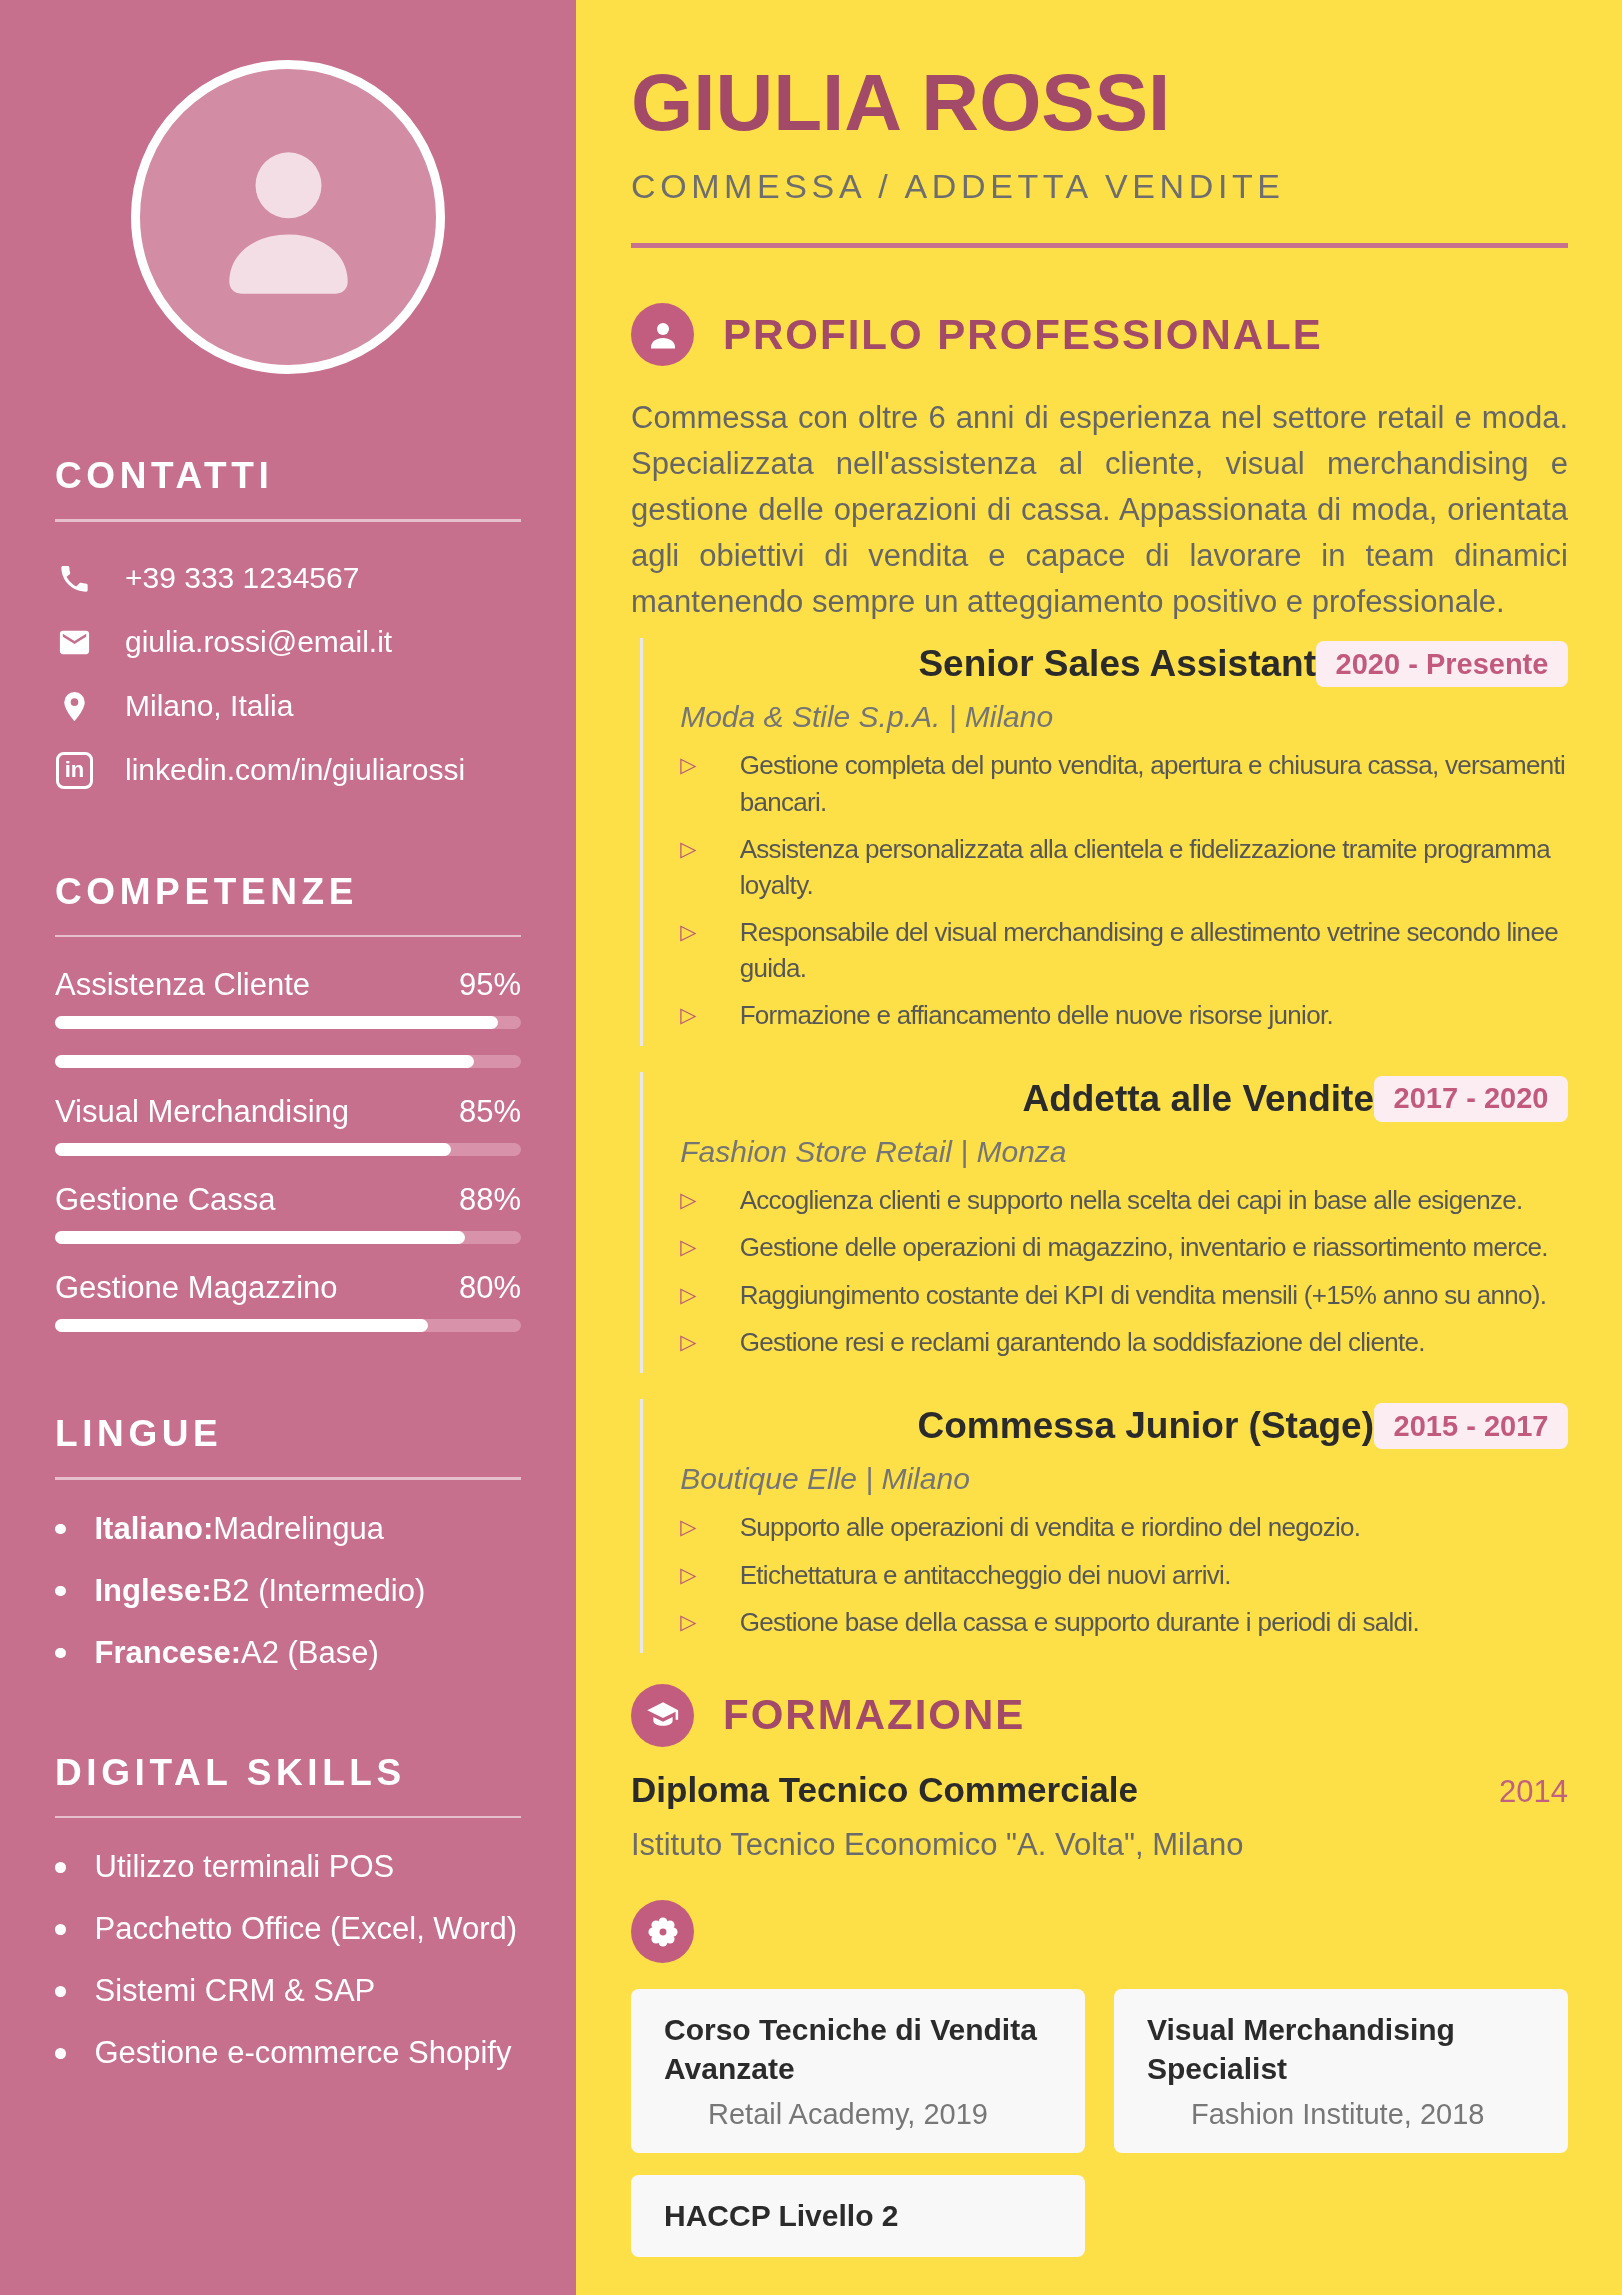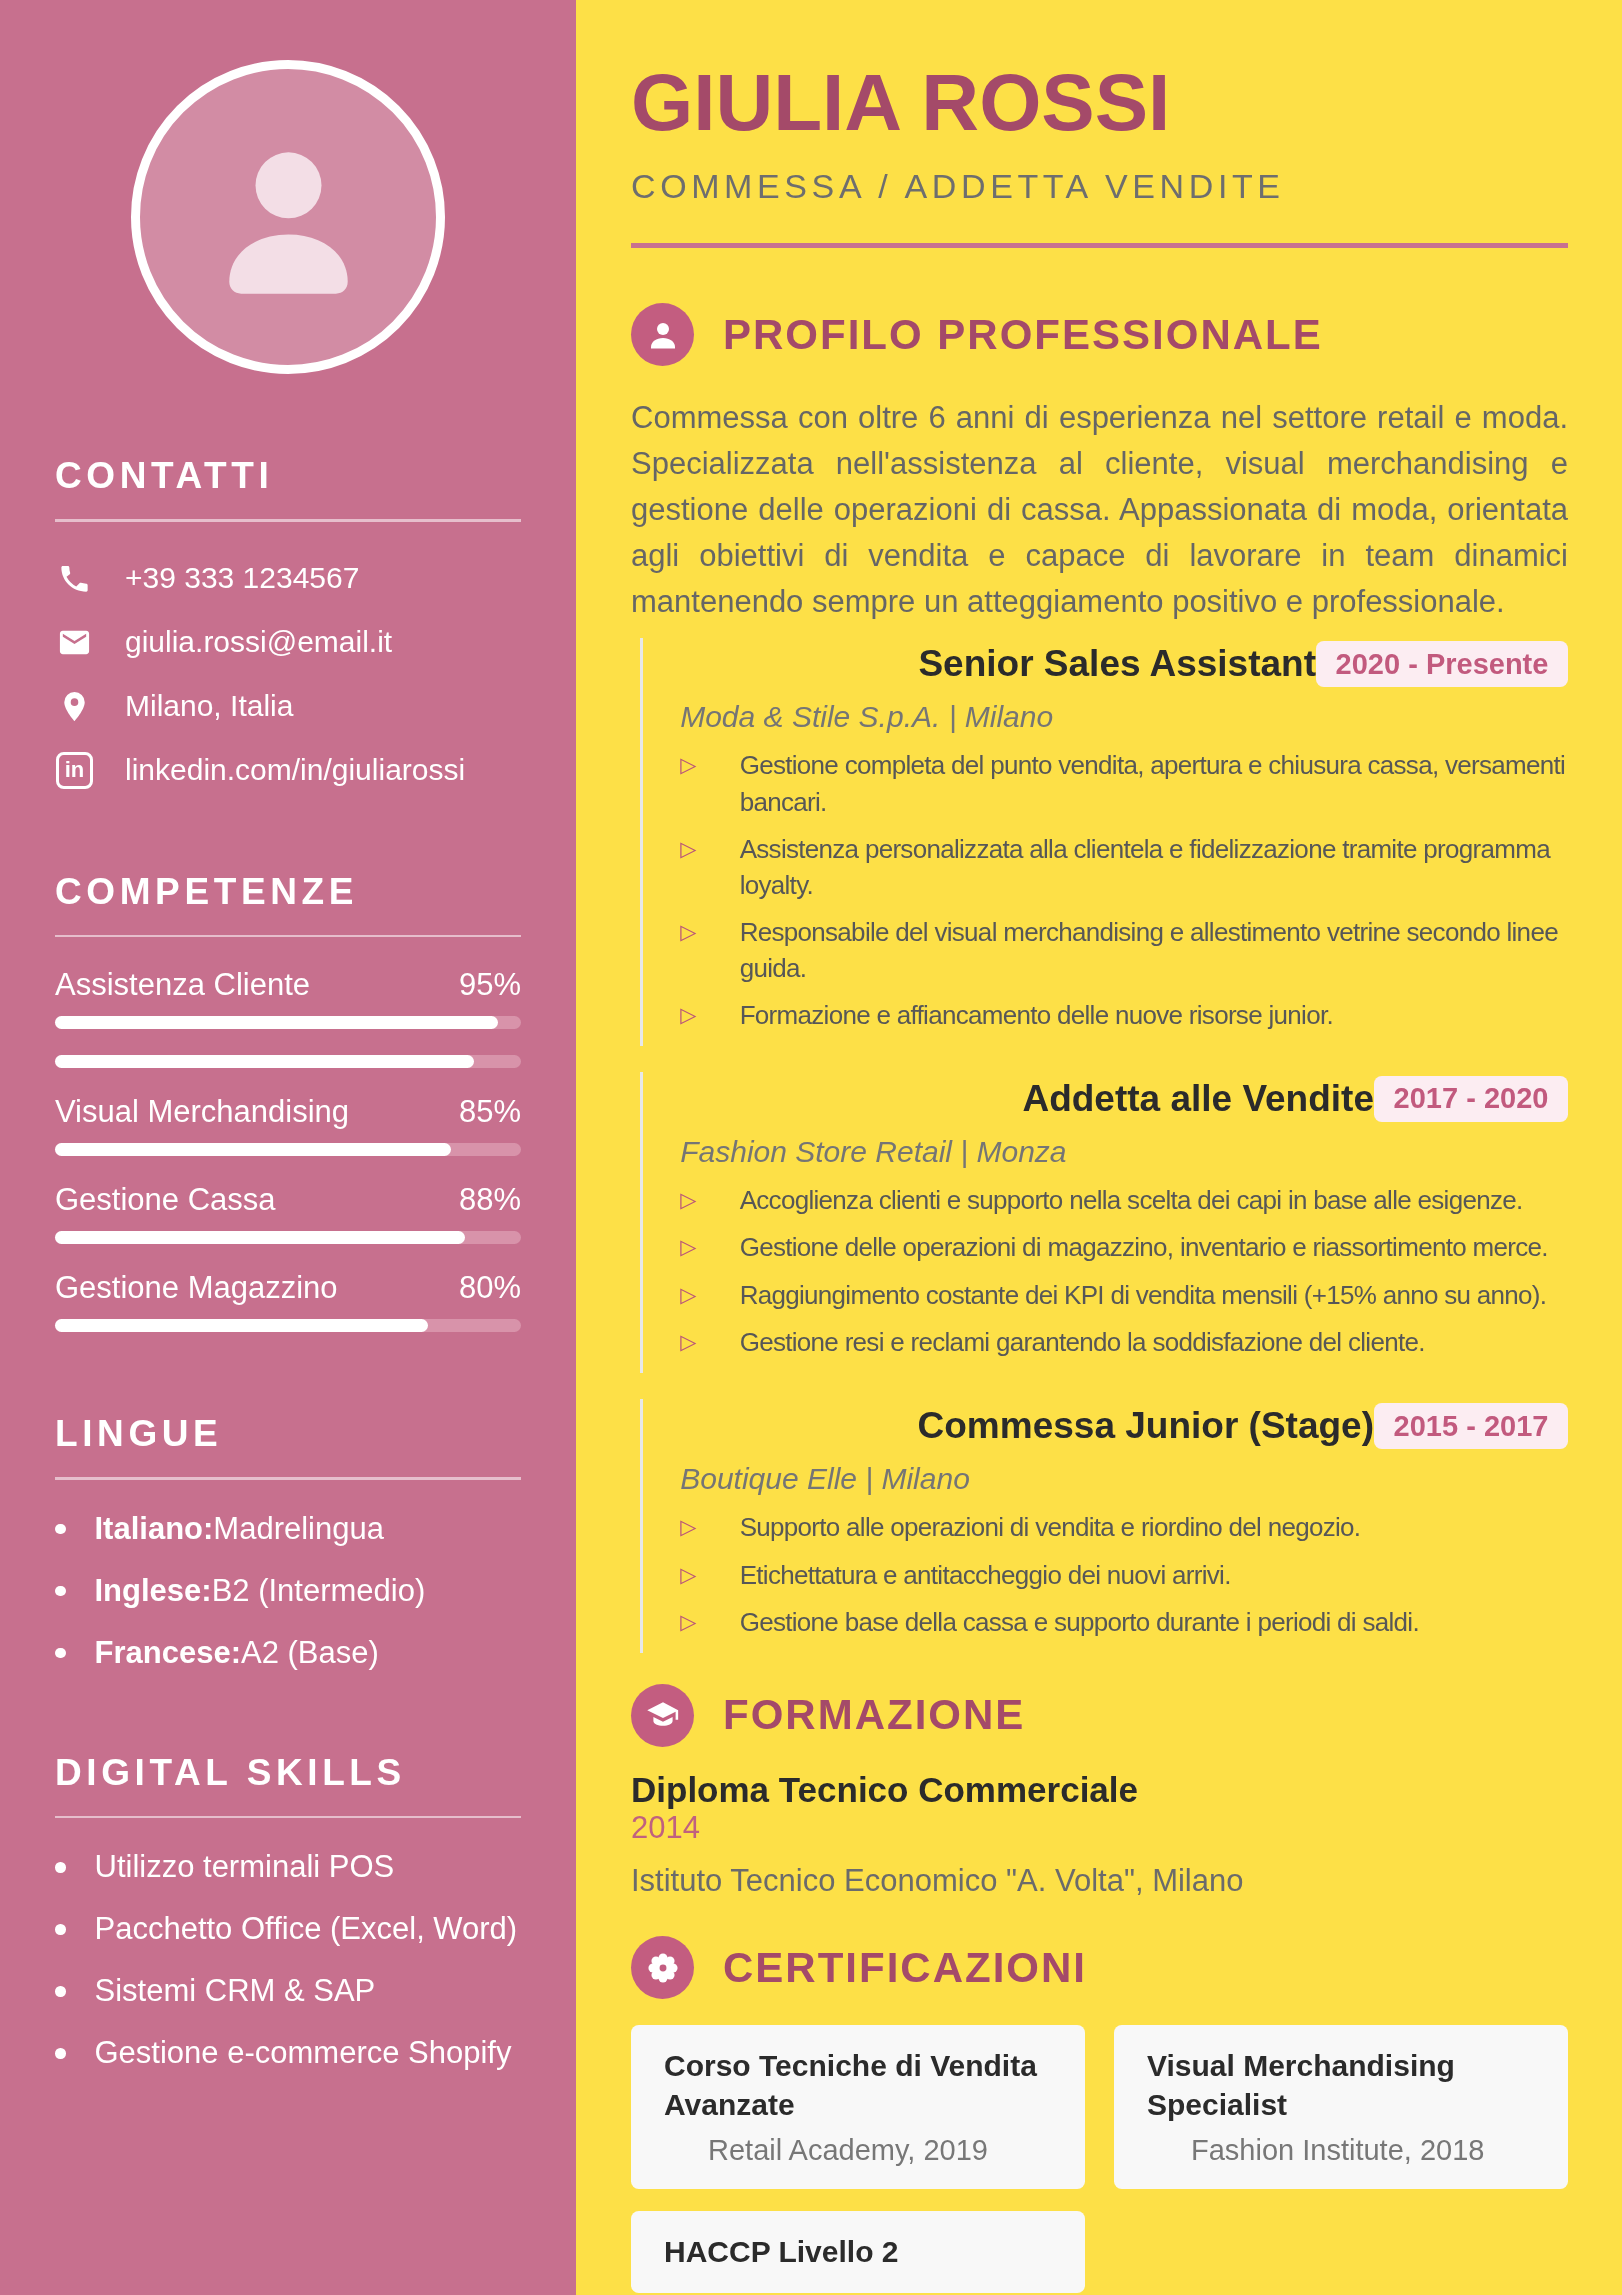--- a/index.html
+++ b/index.html
@@ -63,21 +63,21 @@
                padding:6.5px 19.6px; border-radius:7.8px; white-space:nowrap; }
   .job-company { margin-top:13px; font-size:30px; font-style:italic; color:#757575; }
   .job-bullets { margin-top:13px; }
   .bullet { display:flex; margin-bottom:10.5px; }
   .bullet-marker { color:#b9537a; font-size:21px; line-height:37px; margin-right:18.3px; flex-shrink:0;
                    font-family:"DejaVu Sans",sans-serif; }
   .bullet-text { flex:1; font-size:26px; letter-spacing:-0.7px; line-height:1.4; color:#575757;margin-left:25px; }
 
   .head-edu { margin-top:31px; }
   .edu { margin-top:23.5px; }
-  .edu-row { display:flex; justify-content:space-between; align-items:baseline;flex-direction:column; }
+  .edu-row { display:flex; justify-content:space-between; align-items:baseline; }
   .edu-degree { font-size:35px; font-weight:bold; color:#2b2b2b; }
   .edu-year { font-size:31px; color:#c0617f; }
   .edu-school { margin-top:17px; font-size:31px; color:#6b6b6b; }
 
   .head-cert { margin-top:37px; }
   .cert-grid { margin-top:26px; display:grid; grid-template-columns:1fr 1fr; gap:22px 29px; }
   .cert-card { background:#f8f8f8; border-radius:7.8px; padding:21px 33px 22px 33px; }
   .cert-name { font-size:30px; font-weight:bold; color:#2b2b2b; line-height:1.3; }
   .cert-issuer { margin-top:9.2px; font-size:29px; color:#777777;margin-left:44px; }
 </style>
@@ -358,21 +358,20 @@
               <circle cx="18.7" cy="12" r="3"></circle>
             <circle cx="7.3" cy="7.3" r="3"></circle>
               <circle cx="16.7" cy="7.3" r="3"></circle>
             <circle cx="7.3" cy="16.7" r="3"></circle>
               <circle cx="16.7" cy="16.7" r="3"></circle>
             <circle cx="12" cy="12" r="5"></circle>
           </g>
           <circle cx="12" cy="12" r="2.3" fill="#c35d80"></circle>
         </svg>
       </span>
-      <span class="sec-title">CERTIFICAZIONI</span>
     </div>
 
     <div class="cert-grid">
       <div class="cert-card">
         <div class="cert-name">Corso Tecniche di Vendita Avanzate</div>
         <div class="cert-issuer">Retail Academy, 2019</div>
       </div>
       <div class="cert-card">
         <div class="cert-name">Visual Merchandising Specialist</div>
         <div class="cert-issuer">Fashion Institute, 2018</div>

